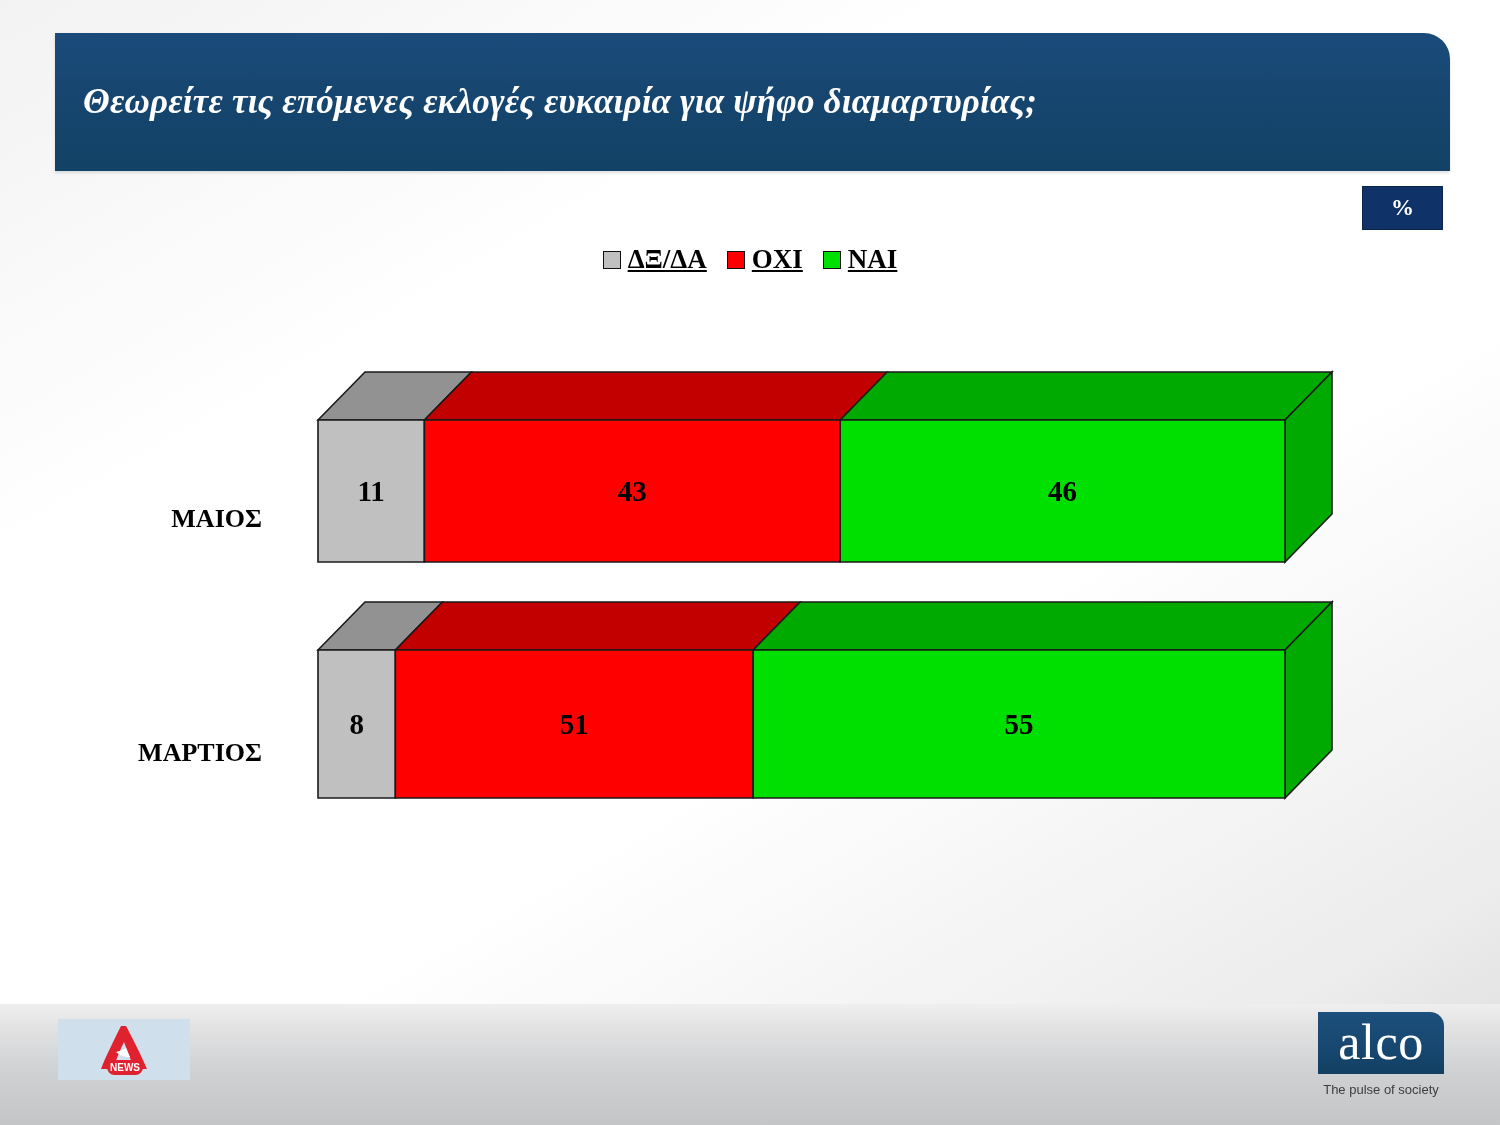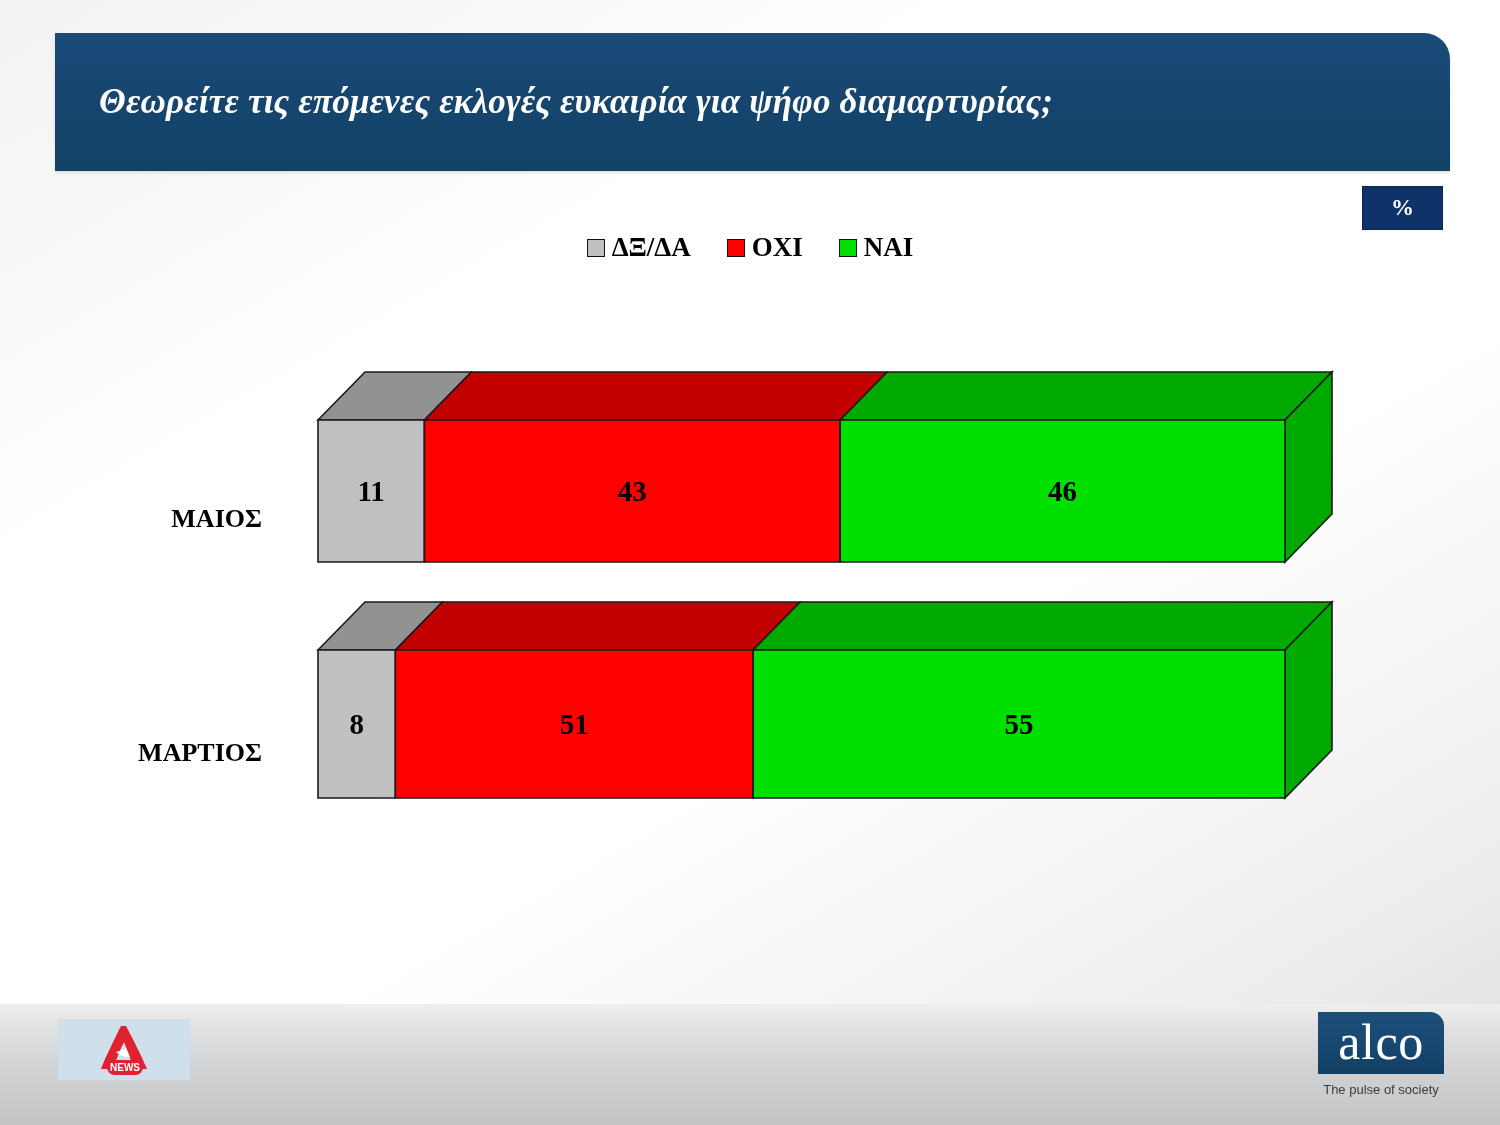--- a/index.html
+++ b/index.html
@@ -31,21 +31,20 @@
     left: 28px;
     top: 50%;
     transform: translateY(-50%);
     color: #ffffff;
     font-family: "Liberation Serif", serif;
     font-weight: bold;
     font-style: italic;
     font-size: 35px;
     letter-spacing: 0.2px;
     white-space: nowrap;
-    margin-left: 16px;
   }
 
   
   .pct-badge {
     position: absolute;
     left: 1362px;
     top: 186px;
     width: 79px;
     height: 42px;
     background: #0f3269;
@@ -56,26 +55,27 @@
     font-size: 23px;
     display: flex;
     align-items: center;
     justify-content: center;
   }
 
   
   .legend {
     position: absolute;
     left: 0;
-    top: 234px;
-    width: 1500px;
-    display: flex;
-    justify-content: center;
-    align-items: center;
-    gap: 36px;
+    top: 246px;
+    width: 1500px;
+    display: flex;
+    justify-content: center;
+    align-items: center;
+    gap: 20px;
+    text-decoration: underline;
   }
   .legend-item {
     display: flex;
     align-items: center;
     gap: 7px;
   }
   .legend-swatch {
     width: 16px;
     height: 16px;
     border: 1px solid #111;

